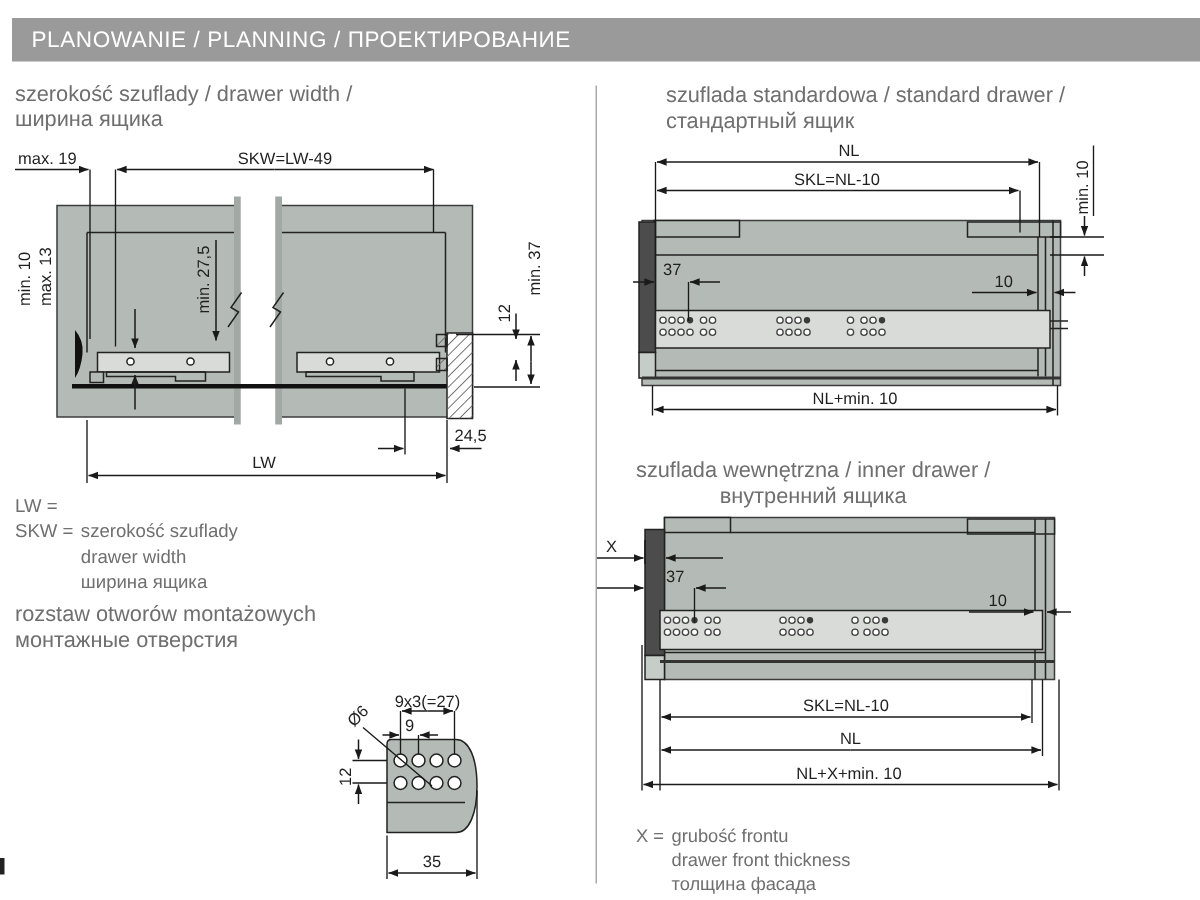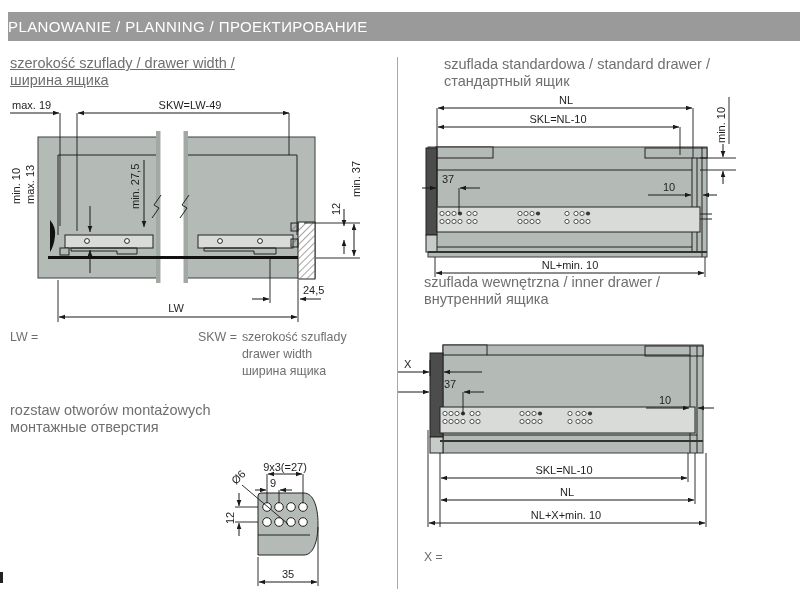--- a/index.html
+++ b/index.html
@@ -1,19 +1,19 @@
 <!DOCTYPE html>
 <html><head>
 <meta charset="utf-8">
 <style>
   html,body{margin:0;padding:0;background:#fff;}
   #page{position:relative;width:800px;height:600px;background:#fff;overflow:hidden;
         font-family:"Liberation Sans",sans-serif;}
   .hdr{position:absolute;left:8px;top:12px;width:792px;height:29px;background:#9a9a9a;
-       color:#fff;font-size:15px;letter-spacing:.4px;line-height:29px;
+       color:#fff;font-size:15px;letter-spacing:.4px;line-height:29px;padding-left:13px;
        box-sizing:border-box;}
   .sect{position:absolute;color:#6f6f6f;font-size:14.5px;line-height:17px;}
   .leg{position:absolute;color:#6f6f6f;font-size:12.4px;line-height:17px;display:flex;}
   .leg .grp{display:flex;}
   .leg .term{white-space:nowrap;margin-right:5px;}
   .divider{position:absolute;left:397px;top:57px;width:1px;height:532px;background:#a9a9a9;}
   .tabmark{position:absolute;left:0;top:572px;width:3px;height:11px;background:#222;}
   svg{position:absolute;overflow:visible;}
   svg text{font-family:"Liberation Sans",sans-serif;font-size:11px;fill:#1f1f1f;}
   .dim{stroke:#1a1a1a;stroke-width:1;fill:none;}
@@ -25,21 +25,21 @@
 
 <div id="page">
 
   <div class="hdr">
     <span>PLANOWANIE / PLANNING / ПРОЕКТИРОВАНИЕ</span>
   </div>
 
   <div class="divider"></div>
   <div class="tabmark"></div>
 
-  <div class="sect" style="left:10px;top:55px;text-decoration:underline;">
+  <div class="sect" style="left:10px;top:55px;">
     <div>szerokość szuflady / drawer width /</div>
     <div>ширина ящика</div>
   </div>
 
   <svg style="left:8px;top:96px;" width="384" height="236" viewBox="0 0 384 236">
     <defs>
       <marker id="mA" markerWidth="7" markerHeight="6" refX="6.4" refY="2.5" orient="auto" markerUnits="userSpaceOnUse">
         <path d="M0,0 L6.5,2.5 L0,5 Z" fill="#1a1a1a"></path>
       </marker>
       <pattern id="hatA" width="5" height="5" patternUnits="userSpaceOnUse" patternTransform="rotate(45)">
@@ -100,21 +100,21 @@
       <text x="12" y="108" transform="rotate(-90 12 108)">min. 10</text>
       <text x="26" y="108" transform="rotate(-90 26 108)">max. 13</text>
       <text x="131" y="113" transform="rotate(-90 131 113)">min. 27,5</text>
       <text x="332" y="119" transform="rotate(-90 332 119)">12</text>
       <text x="352" y="101" transform="rotate(-90 352 101)">min. 37</text>
       <text x="295" y="198">24,5</text>
       <text x="168" y="216" text-anchor="middle">LW</text>
     </g>
   </svg>
 
-  <div class="leg" style="left:10px;top:329px;">
+  <div class="leg" style="left:10px;top:329px;flex-direction:column;">
     <div class="grp" style="width:188px;">
       <div class="term">LW =</div>
     </div>
     <div class="grp">
       <div class="term">SKW =</div>
       <div>
         <div>szerokość szuflady</div>
         <div>drawer width</div>
         <div>ширина ящика</div>
       </div>
@@ -242,21 +242,21 @@
       <path class="dim" d="M150,179 H284" marker-end="url(#mB)"></path>
       <text x="146" y="10" text-anchor="middle">NL</text>
       <text x="138" y="29" text-anchor="middle">SKL=NL-10</text>
       <text x="305" y="49" transform="rotate(-90 305 49)">min. 10</text>
       <text x="22" y="89">37</text>
       <text x="243" y="97">10</text>
       <text x="150" y="175" text-anchor="middle">NL+min. 10</text>
     </g>
   </svg>
 
-  <div class="sect" style="left:424px;top:274px;">
+  <div class="sect" style="left:424px;top:306px;text-align:center;">
     <div>szuflada wewnętrzna / inner drawer /</div>
     <div>внутренний ящика</div>
   </div>
 
   <svg style="left:396px;top:330px;" width="396" height="205" viewBox="0 0 396 205">
     <defs>
       <marker id="mC" markerWidth="7" markerHeight="6" refX="6.4" refY="2.5" orient="auto" markerUnits="userSpaceOnUse">
         <path d="M0,0 L6.5,2.5 L0,5 Z" fill="#1a1a1a"></path>
       </marker>
     </defs>
@@ -325,16 +325,21 @@
       <text x="263" y="74">10</text>
       <text x="168" y="144" text-anchor="middle">SKL=NL-10</text>
       <text x="171" y="166" text-anchor="middle">NL</text>
       <text x="170" y="189" text-anchor="middle">NL+X+min. 10</text>
     </g>
   </svg>
 
   <div class="leg" style="left:424px;top:549px;font-size:12.2px;line-height:16px;">
     <div class="grp" style="width:151px;">
       <div class="term">X =</div>
+      <div>
+        <div>grubość frontu</div>
+        <div>drawer front thickness</div>
+        <div>толщина фасада</div>
+      </div>
     </div>
   </div>
 
 </div>
 
 </body></html>

